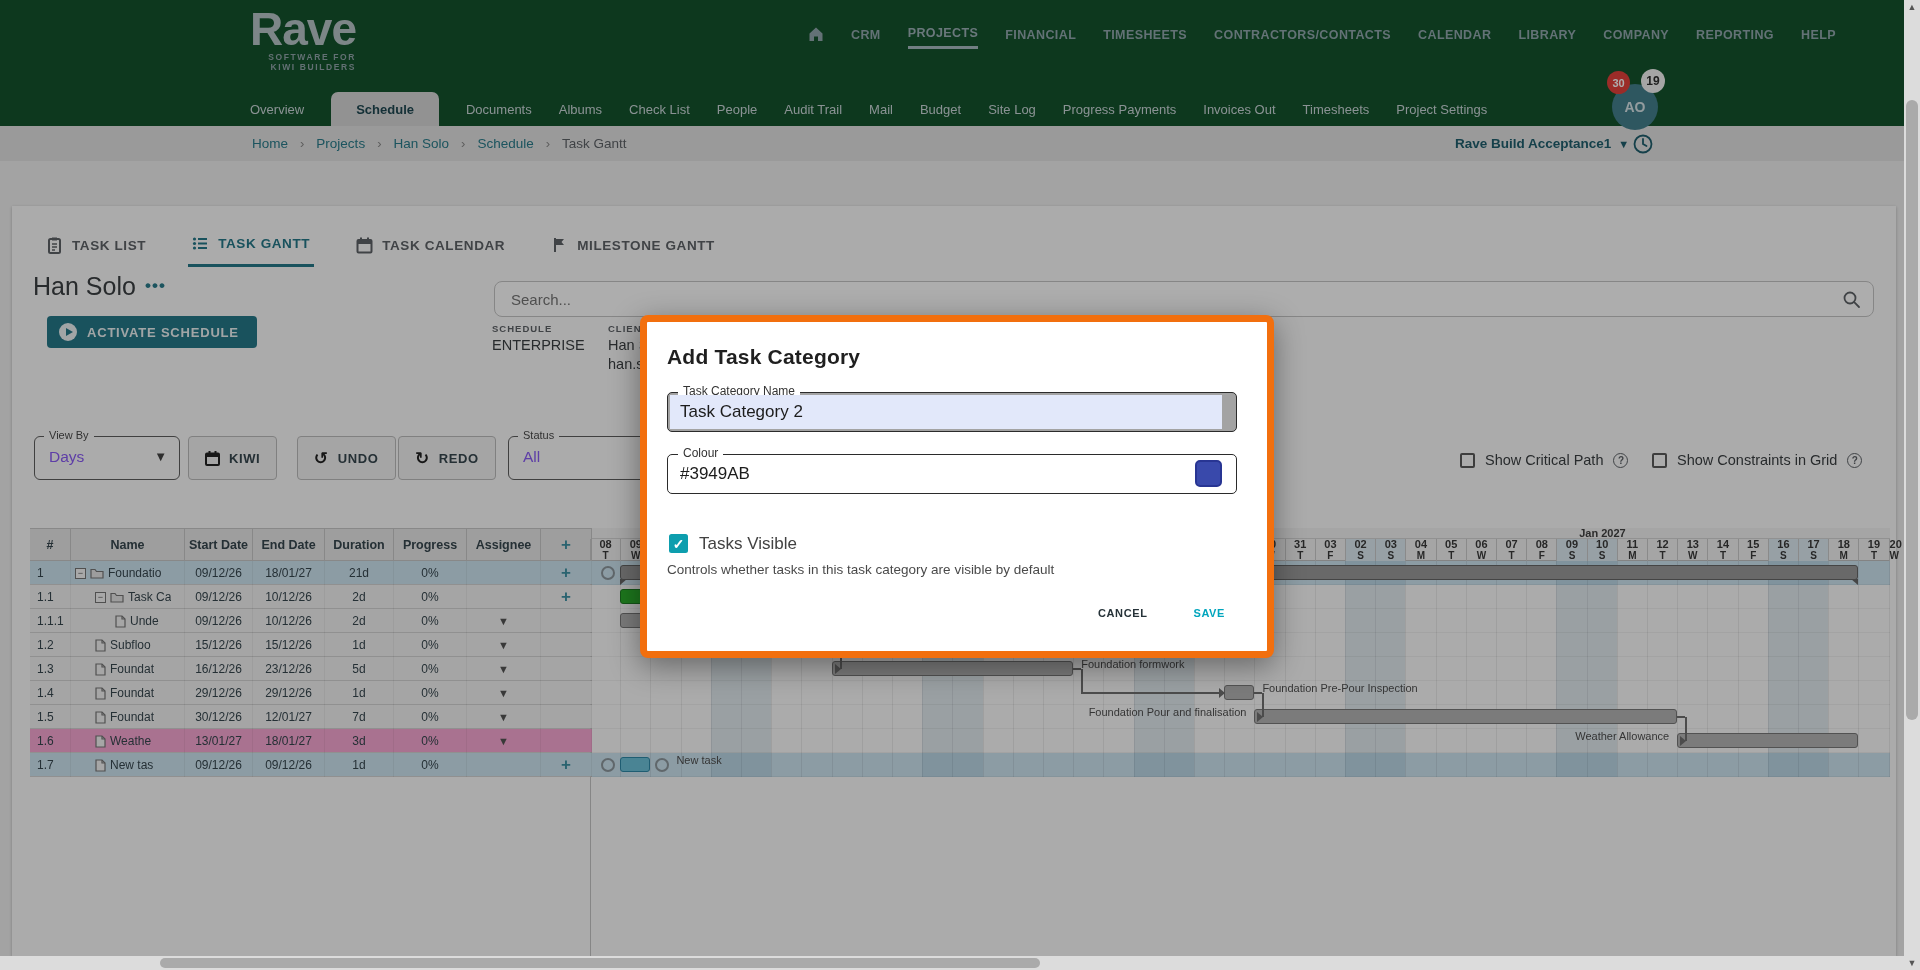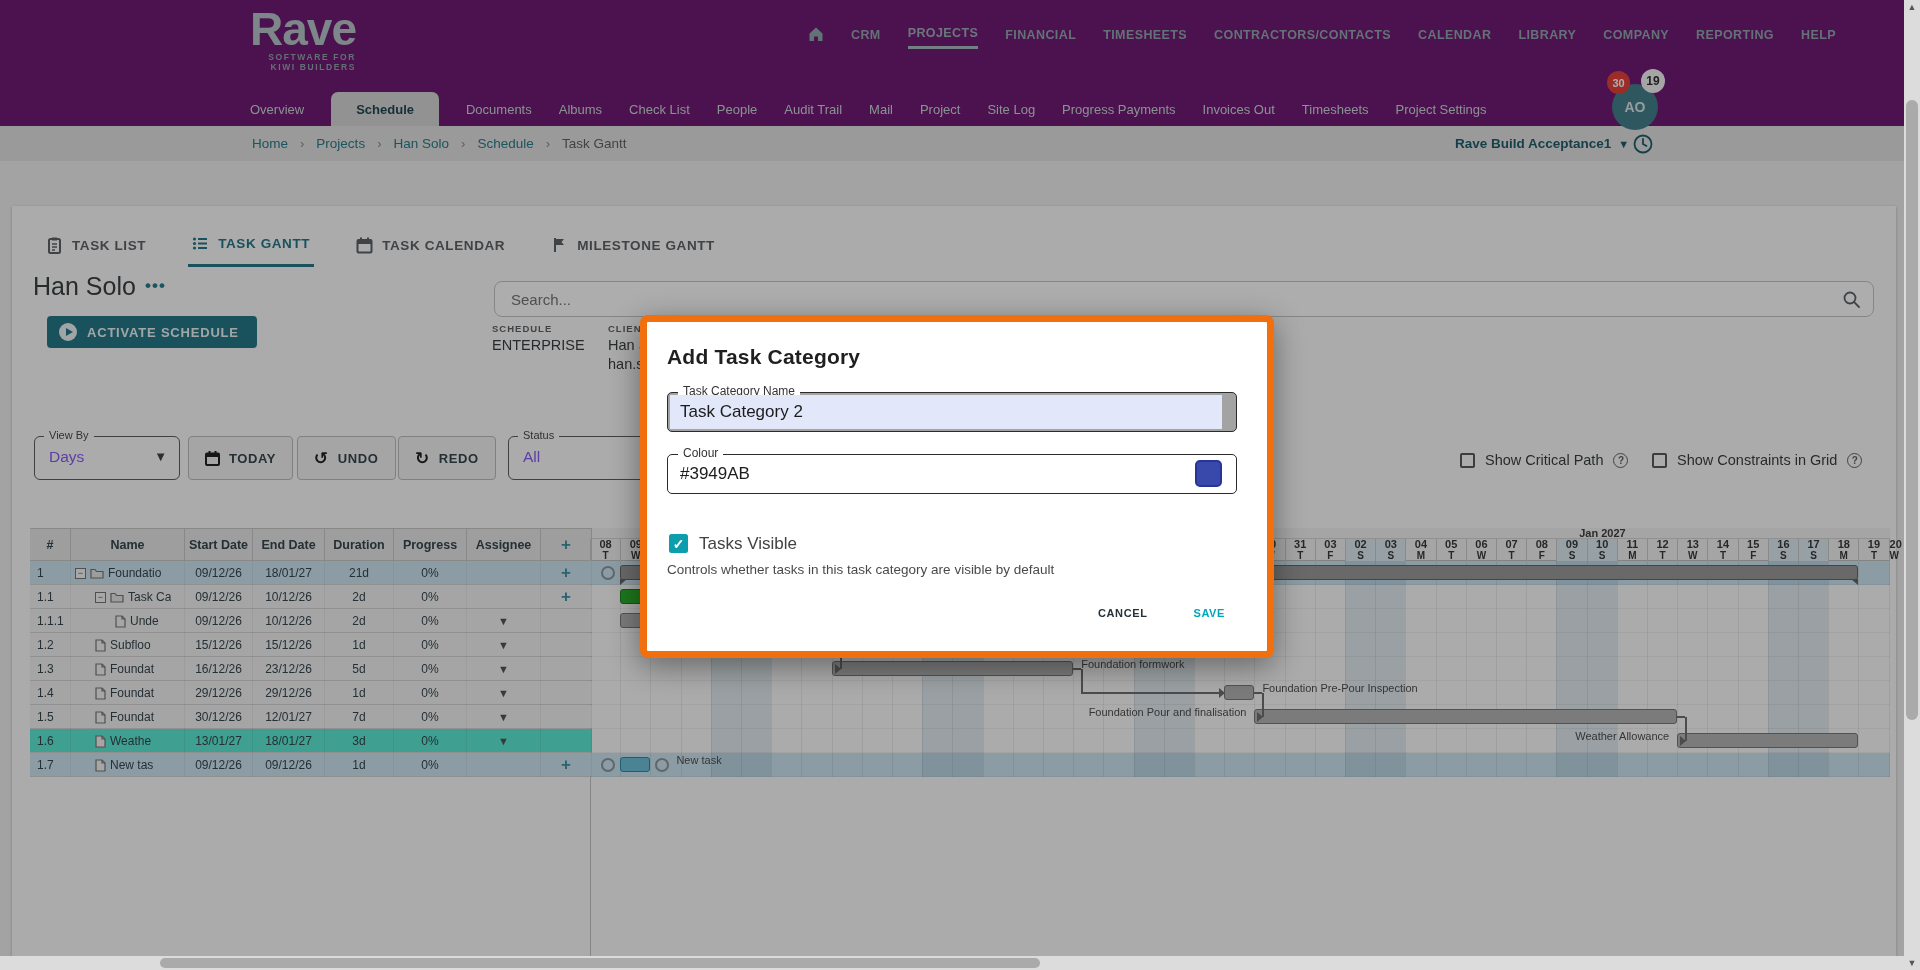--- a/index.html
+++ b/index.html
@@ -1,20 +1,20 @@
 <!DOCTYPE html>
 <html><head>
 <meta charset="utf-8">
 <style>
   html,body{margin:0;padding:0;background:#777;}
   *{box-sizing:border-box;font-family:"Liberation Sans",sans-serif;}
   #app{position:relative;width:1920px;height:970px;background:#f1f1f1;overflow:hidden;}
 
   
-  #topbar{position:absolute;left:0;top:0;width:1920px;height:126px;background:#701a75;}
+  #topbar{position:absolute;left:0;top:0;width:1920px;height:126px;background:#14532d;}
   #logo{position:absolute;left:250px;top:6px;color:#b9c6c9;}
   #logo .big{font-size:46px;font-weight:bold;letter-spacing:-1px;line-height:46px;}
   #logo .tag{font-size:8.5px;font-weight:bold;letter-spacing:1.6px;color:#93a6ab;text-align:right;line-height:10px;}
   #mainnav{position:absolute;left:808px;top:26px;display:flex;gap:27px;align-items:center;}
   .mnav{color:#93a8ae;font-size:12.5px;font-weight:bold;letter-spacing:.4px;padding-bottom:6px;cursor:pointer;white-space:nowrap;}
   .mnav.active{border-bottom:3px solid #a9bcc1;color:#9db1b7;}
   .homeicon{width:16px;height:16px;margin-bottom:-2px;}
   #badge-red{position:absolute;left:1607px;top:71px;width:23px;height:23px;border-radius:50%;background:#e5423c;color:#fff;font-size:11px;font-weight:bold;display:flex;align-items:center;justify-content:center;z-index:3;}
   #badge-gray{position:absolute;left:1641px;top:69px;width:24px;height:24px;border-radius:50%;background:#f4f4f4;color:#2e2e2e;font-size:12px;font-weight:bold;display:flex;align-items:center;justify-content:center;z-index:3;}
   #avatar{position:absolute;left:1612px;top:84px;width:46px;height:46px;border-radius:50%;background:#44808e;color:#d9e6ea;font-size:14px;font-weight:bold;display:flex;align-items:center;justify-content:center;z-index:2;}
@@ -126,21 +126,21 @@
     <div id="avatar">AO</div>
     <div id="subnav">
         <span class="snav">Overview</span>
         <span class="snav active">Schedule</span>
         <span class="snav">Documents</span>
         <span class="snav">Albums</span>
         <span class="snav">Check List</span>
         <span class="snav">People</span>
         <span class="snav">Audit Trail</span>
         <span class="snav">Mail</span>
-        <span class="snav">Project</span>
+        <span class="snav">Budget</span>
         <span class="snav">Site Log</span>
         <span class="snav">Progress Payments</span>
         <span class="snav">Invoices Out</span>
         <span class="snav">Timesheets</span>
         <span class="snav">Project Settings</span>
       </div>
   </div>
 
   <div id="crumbband">
     <div id="crumbs">
@@ -230,21 +230,21 @@
       <span class="fval">Days</span>
       <span class="fchev">▼</span>
     </div>
     <button class="tbtn" style="left:176px;">
       <svg width="15" height="15" viewBox="0 0 15 15">
           <rect x="1" y="2.5" width="13" height="11.5" rx="1" fill="none" stroke="#222" stroke-width="2"></rect>
           <rect x="1" y="2.5" width="13" height="3.5" fill="#222"></rect>
           <rect x="3.5" y="0" width="2" height="3" fill="#222"></rect>
           <rect x="9.5" y="0" width="2" height="3" fill="#222"></rect>
         </svg>
-      <span>TODAY</span>
+      <span>KIWI</span>
     </button>
     <button class="tbtn" style="left:285px;">
       <span class="gicon">↺</span>
       <span>UNDO</span>
     </button>
     <button class="tbtn" style="left:386px;">
       <span class="gicon">↻</span>
       <span>REDO</span>
     </button>
     <div class="fieldset" style="left:496px;top:230px;width:160px;height:44px;">
@@ -648,21 +648,21 @@
         <div class="tcell" style="left: 223px; top: 0px; width: 72px; height: 24px; justify-content: center;">12/01/27</div>
         <div class="tcell" style="left: 295px; top: 0px; width: 69px; height: 24px; justify-content: center;">7d</div>
         <div class="tcell" style="left: 364px; top: 0px; width: 73px; height: 24px; justify-content: center;">0%</div>
         <div class="tcell" style="left: 437px; top: 0px; width: 74px; height: 24px; justify-content: center;">
           <span style="color:#555;font-size:11px;">▼</span>
         </div>
         <div class="tcell" style="left: 511px; top: 0px; width: 51px; height: 24px; justify-content: center;"></div>
       </div>
       <div style="position: absolute; left: 590px; top: 728px; width: 1300px; height: 1px; background: rgba(0, 0, 0, 0.05);"></div>
       <div style="position: absolute; left: 1254.4px; top: 709px; width: 422.8px; height: 15px; background: rgb(181, 181, 181); border: 1px solid rgb(122, 122, 122); border-radius: 3px; z-index: 10;"></div>
-      <div style="position: absolute; left: 30px; top: 729px; width: 562px; height: 24px; background: #5eead4; border-bottom: 1px solid rgb(212, 212, 212);">
+      <div style="position: absolute; left: 30px; top: 729px; width: 562px; height: 24px; background: #f9a8d4; border-bottom: 1px solid rgb(212, 212, 212);">
         <div class="tcell" style="left: 0px; top: 0px; width: 41px; height: 24px; padding-left: 7px;">1.6</div>
         <div class="tcell" style="left: 41px; top: 0px; width: 114px; height: 24px; padding-left: 24px;">
           <svg class="ticon" width="11" height="13" viewBox="0 0 11 13">
             <path d="M1 1h6l3 3v8H1z" fill="#f5f5f5" stroke="#777" stroke-width="1.2"></path>
             <path d="M7 1v3h3" fill="none" stroke="#777" stroke-width="1.2"></path>
           </svg>
           <span style="overflow:hidden;white-space:nowrap;">Weathe</span>
         </div>
         <div class="tcell" style="left: 155px; top: 0px; width: 68px; height: 24px; justify-content: center;">13/01/27</div>
         <div class="tcell" style="left: 223px; top: 0px; width: 72px; height: 24px; justify-content: center;">18/01/27</div>

